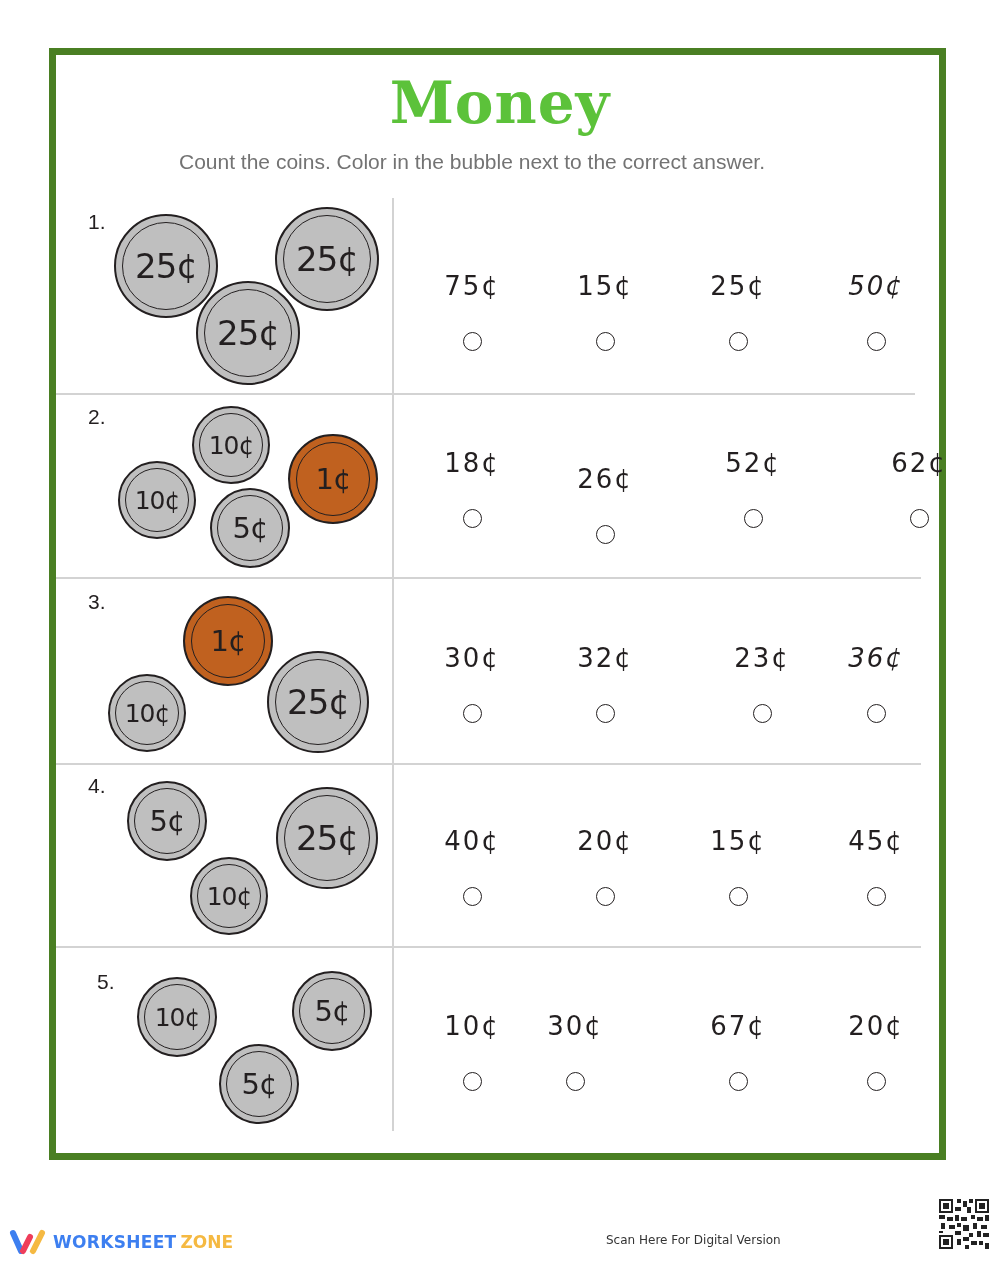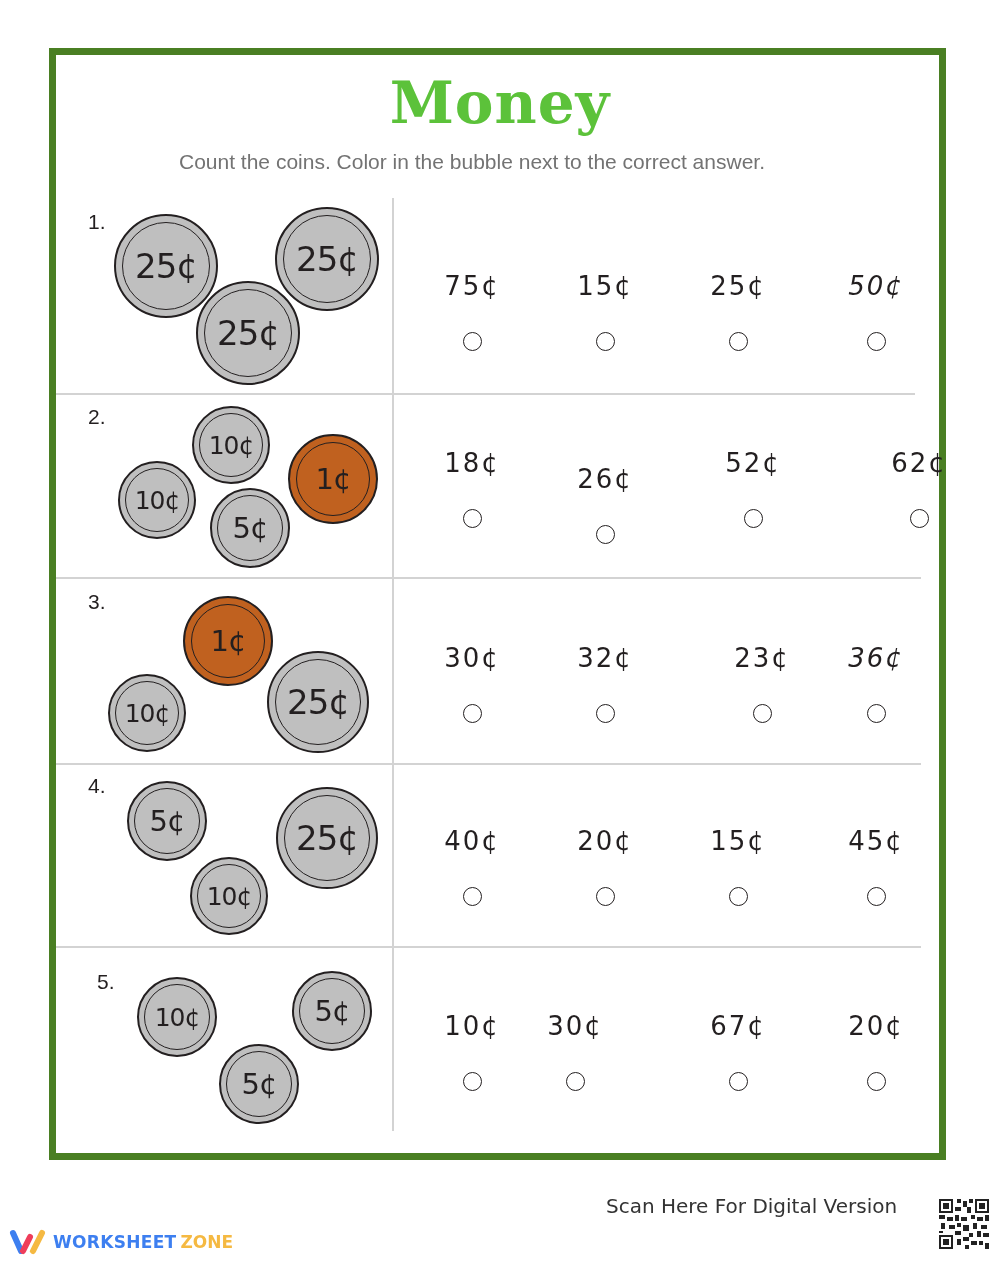--- a/index.html
+++ b/index.html
@@ -45,21 +45,21 @@
       display: block; font-family: "DejaVu Sans", sans-serif; font-size: 26px; color: #231f20;
       letter-spacing: 2px; line-height: 40px;
     }
     .ans .bubble {
       display: block; margin: 26px auto 0; width: 19px; height: 19px; border-radius: 50%;
       border: 1.5px solid #231f20; box-sizing: border-box; background: #fff; cursor: pointer;
     }
     .footer-logo { position: absolute; left: 9px; top: 1226px; height: 32px; display: flex; align-items: center; }
     .footer-logo .word1 { font-family: "DejaVu Sans", sans-serif; font-weight: bold; font-size: 17px; color: #3d7ff0; margin-left: 6px; letter-spacing: 0.3px; }
     .footer-logo .word2 { font-family: "DejaVu Sans", sans-serif; font-weight: bold; font-size: 17px; color: #f5b942; margin-left: 4px; }
-    .scan { position: absolute; left: 606px; top: 1194px; font-family: "DejaVu Sans", sans-serif; font-size: 20px; color: #333; }
+    .scan { position: absolute; left: 606px; top: 1233px; font-family: "DejaVu Sans", sans-serif; font-size: 12px; color: #333; }
     .qr { position: absolute; left: 939px; top: 1199px; width: 50px; height: 50px; }
   </style>
 </head>
 <body>
 
 <div class="frame"></div>
 
 <div class="title">Money</div>
 <div class="subtitle">Count the coins. Color in the bubble next to the correct answer.</div>
 

